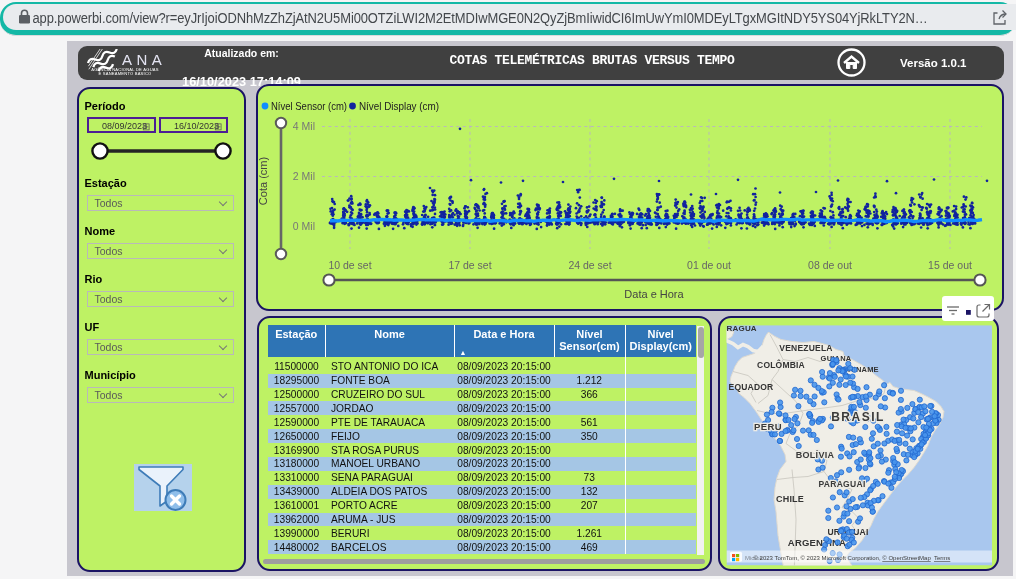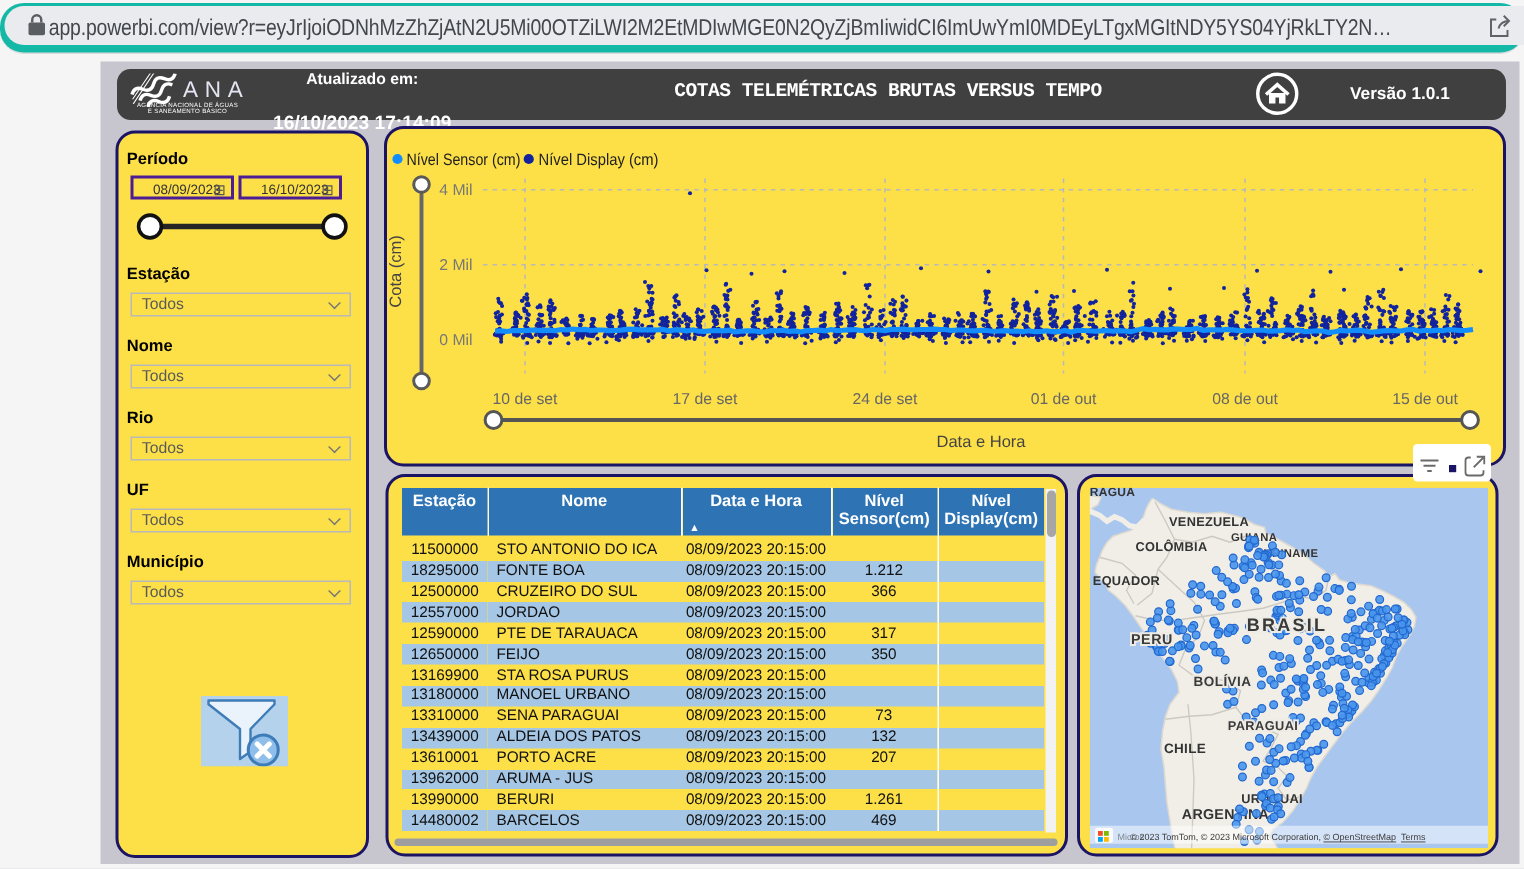--- a/index.html
+++ b/index.html
@@ -10,21 +10,21 @@
 #url { left:32.5px; top:6.5px; font-size:12.95px; color:#43474B; letter-spacing:-0.1px; white-space:nowrap; transform:scaleY(1.18); transform-origin:0 0; }
 
 #canvas { left:67px; top:41px; width:946px; height:535px; background:#C7C6CE; }
 
 #hdr { left:11px; top:4.5px; width:926px; height:34.5px; background:#404040; border-radius:9px; color:#fff; }
 #atual { left:76px; top:1px; width:175px; text-align:center; font-weight:bold; }
 #title { left:103px; top:7px; width:822px; text-align:center; font-family:Liberation Mono, monospace;
   font-weight:bold; font-size:13px; letter-spacing:-0.3px; }
 #versao { left:822px; top:11px; width:224px; font-weight:bold; font-size:11.5px; }
 
-.panel { position:absolute; background:#fde047; border:2.4px solid #1B1464; border-radius:13px; }
+.panel { position:absolute; background:#bef264; border:2.4px solid #1B1464; border-radius:13px; }
 #fpanel { left:10px; top:46px; width:169px; height:485px; }
 #cpanel { left:189px; top:42.5px; width:748px; height:227px; }
 #tpanel { left:190px; top:274.5px; width:455px; height:255px; }
 #mpanel { left:651px; top:274.5px; width:281px; height:255px; }
 
 .flab { position:absolute; left:5.5px; font-size:11px; font-weight:bold; color:#000; }
 .fdrop { position:absolute; left:7.5px; width:147px; height:16px; border:1px solid #B9B9B9;
   font-size:10.5px; color:#5A5A5A; padding:1px 6px 0 7px; }
 .fdrop .chev { position:absolute; right:7px; top:3.5px; width:6px; height:6px; border-right:1.3px solid #777; border-bottom:1.3px solid #777; transform:rotate(45deg); }
 .dbox { position:absolute; width:69px; height:16px; border:2px solid #4c1d95; font-size:9px;
@@ -2914,21 +2914,21 @@
             <td class="c">12557000</td>
             <td>JORDAO</td>
             <td class="c">08/09/2023 20:15:00</td>
             <td class="c"></td>
             <td></td>
           </tr>
 <tr>
             <td class="c">12590000</td>
             <td>PTE DE TARAUACA</td>
             <td class="c">08/09/2023 20:15:00</td>
-            <td class="c">317</td>
+            <td class="c">561</td>
             <td></td>
           </tr>
 <tr class="b">
             <td class="c">12650000</td>
             <td>FEIJO</td>
             <td class="c">08/09/2023 20:15:00</td>
             <td class="c">350</td>
             <td></td>
           </tr>
 <tr>

